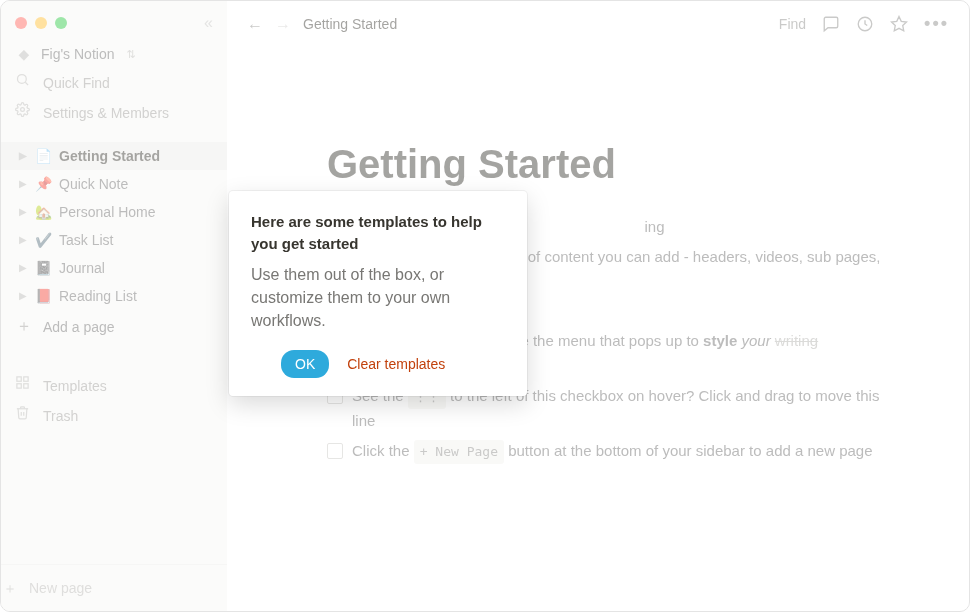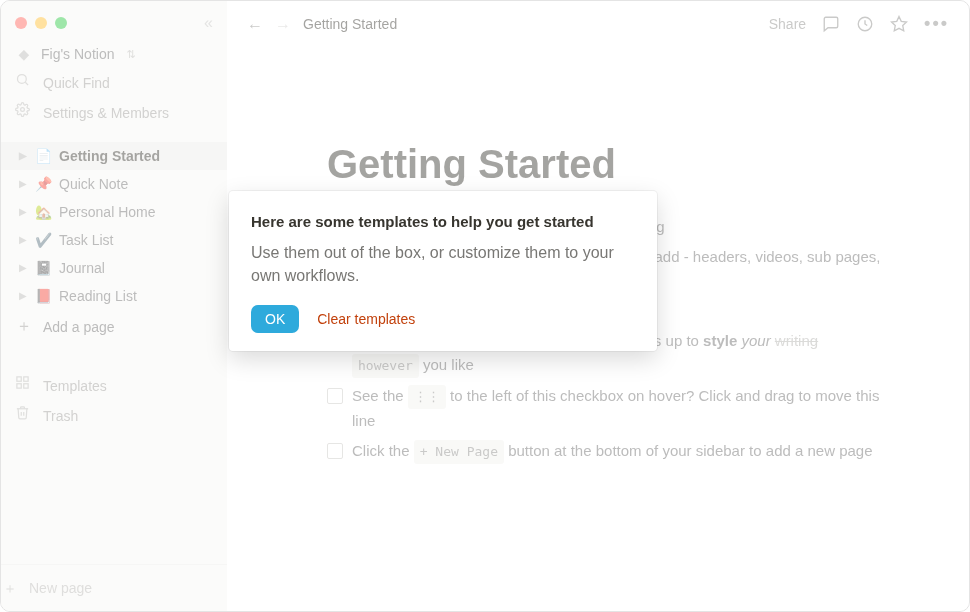--- a/index.html
+++ b/index.html
@@ -66,30 +66,30 @@
   .todo{ display:flex; align-items:flex-start; gap:9px; margin:6px 0; color:#6b6b6b; line-height:24px;}
   .cb{ width:16px; height:16px; border:1.5px solid #c8c7c4; border-radius:2px; margin-top:4px; flex-shrink:0;}
   .todo .txt{ font-size:15px;}
   .kbd{ display:inline-block; background:#f2f1ee; border-radius:3px; padding:0 6px; font-family:ui-monospace,Menlo,monospace; font-size:13px; color:#8a8a87;}
   .strike{ text-decoration:line-through; color:#b0afac;margin-top:28px;}
   .subpage{ display:flex; align-items:center; gap:8px; margin:4px 0 12px 28px; color:#6b6b6b; font-size:15px;}
   .subpage .doc{ color:#b0afac;}
   .subpage .link{ text-decoration:underline; text-decoration-color:#d0cfcd;}
   
   .modal{
-    position:absolute; left:228px; top:190px; width:428px; background:#fff;
+    position:absolute; left:228px; top:190px; width:298px; background:#fff;
     border-radius:4px; box-shadow:0 8px 24px rgba(0,0,0,0.15), 0 0 0 1px rgba(15,15,15,0.05);
     padding:20px 22px 18px 22px; z-index:10;
   }
   .modal h3{ font-size:15px; font-weight:600; color:#37352f; line-height:1.45; margin-bottom:8px;}
   .modal p{ font-size:16px; color:#787774; line-height:1.45; margin-bottom:18px;}
   .modal-actions{ display:flex; gap:18px; align-items:center;}
   .btn-primary{
-    background:#2eaadc; color:#fff; border:none; border-radius:7px; padding:6px 14px;
-    font-size:14px; font-weight:500; cursor:pointer;
+    background:#2eaadc; color:#fff; border:none; border-radius:13px; padding:6px 14px;
+    font-size:14px; font-weight:500; cursor:pointer;margin-left:30px;
   }
   .btn-link{ background:none; border:none; color:#c2410c; font-size:14px; cursor:pointer;}
   svg{display:block;}
 </style>
 </head>
 <body>
 
 <div class="app">
 
   <aside class="sidebar">
@@ -194,21 +194,21 @@
       </div>
     </div>
   </aside>
 
   <main class="main">
     <div class="topbar">
       <span class="nav-arrow">←</span>
       <span class="nav-arrow disabled">→</span>
       <span class="crumb">Getting Started</span>
       <div class="topbar-right">
-        <span>Share</span>
+        <span>Find</span>
         <span class="top-icon">
           <svg width="18" height="18" viewBox="0 0 24 24" fill="none" stroke="#8a8a87" stroke-width="1.8">
               <path d="M21 15a2 2 0 0 1-2 2H8l-5 4V5a2 2 0 0 1 2-2h14a2 2 0 0 1 2 2z"></path>
             </svg>
         </span>
         <span class="top-icon">
           <svg width="18" height="18" viewBox="0 0 24 24" fill="none" stroke="#8a8a87" stroke-width="1.8">
               <circle cx="12" cy="12" r="9"></circle>
               <polyline points="12 7 12 12 15 14"></polyline>
             </svg>

